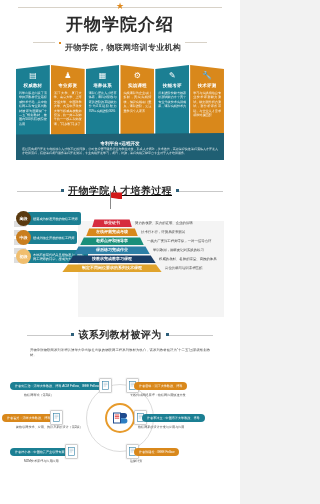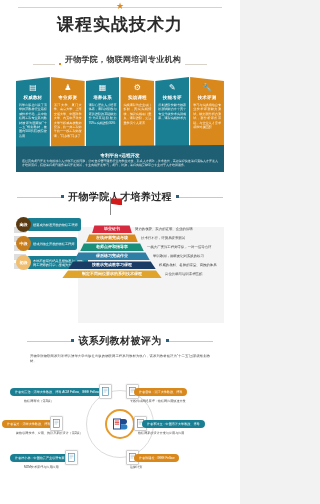--- a/index.html
+++ b/index.html
@@ -28,21 +28,21 @@
   .hero{padding-top:7px;text-align:center;}
   .hero-rule{position:relative;height:1px;background:#d8d2c8;margin:0 18px;}
   .star{
     position:absolute;left:50%;top:-5px;transform:translateX(-50%);
     color:#e08a1e;font-size:9px;line-height:9px;
   }
   .hero-title{
     font-size:17px;font-weight:bold;color:#2b2b2b;letter-spacing:1px;
     margin:7px 0 0;line-height:20px;
   }
-  .hero-sub-wrap{display:flex;align-items:flex-end;justify-content:center;gap:4px;margin-top:19px;}
+  .hero-sub-wrap{display:flex;align-items:flex-start;justify-content:center;gap:4px;margin-top:7px;}
   .hero-sub-rule{width:22px;height:1px;background:#d8d2c8;}
   .hero-sub{font-size:8px;font-weight:bold;color:#3a3a3a;letter-spacing:.3px;white-space:nowrap;}
   .dot-sq{width:2px;height:2px;background:#e08a1e;}
 
   
   .cards{position:relative;margin:12px 16px 0;height:72px;display:flex;gap:1px;}
   .card{
     position:relative;flex:1;color:#fff;overflow:hidden;
     clip-path:polygon(0 4px,100% 0,100% 100%,0 100%);
     padding:6px 2px 0;text-align:center;
@@ -58,21 +58,21 @@
     padding:3px 6px 5px;
   }
   .banner::before{
     content:"";position:absolute;left:0;right:0;top:-4px;height:4px;background:#1f5f73;
     clip-path:polygon(0 100%,0 40%,100% 0,100% 100%);
   }
   .banner-h{font-size:4.6px;font-weight:bold;line-height:7px;display:block;}
   .banner-b{font-size:3px;line-height:4.2px;display:block;opacity:.9;text-align:justify;}
 
   
-  .sec2{margin-top:18px;}
+  .sec2{margin-top:24px;text-decoration:underline;}
   .pyr-wrap{position:relative;height:112px;margin:7px 16px 0;}
   .pyr-bg{position:absolute;left:62px;right:0;top:16px;bottom:0;background:#f4f4f4;}
   .levels{position:absolute;left:0;top:6px;width:72px;}
   .lvl{display:flex;align-items:center;margin-bottom:4px;}
   .lvl-c{
     flex:0 0 auto;width:15px;height:15px;border-radius:50%;
     display:flex;align-items:center;justify-content:center;
     color:#fff;font-size:4px;font-weight:bold;line-height:5px;text-align:center;z-index:2;
   }
   .lvl-t{
@@ -127,21 +127,21 @@
 </style>
 </head>
 <body>
 
 <div class="page">
 
   <div class="hero">
     <div class="hero-rule">
       <span class="star">★</span>
     </div>
-    <h1 class="hero-title">课程实战技术力</h1>
+    <h1 class="hero-title">开物学院介绍</h1>
     <div class="hero-sub-wrap">
       <span class="hero-sub-rule"></span>
       <span class="dot-sq"></span>
       <span class="hero-sub">开物学院，物联网培训专业机构</span>
       <span class="hero-sub-rule"></span>
     </div>
   </div>
 
   <div class="cards" id="cards">
       <div class="card" style="background: rgb(27, 127, 147);">

